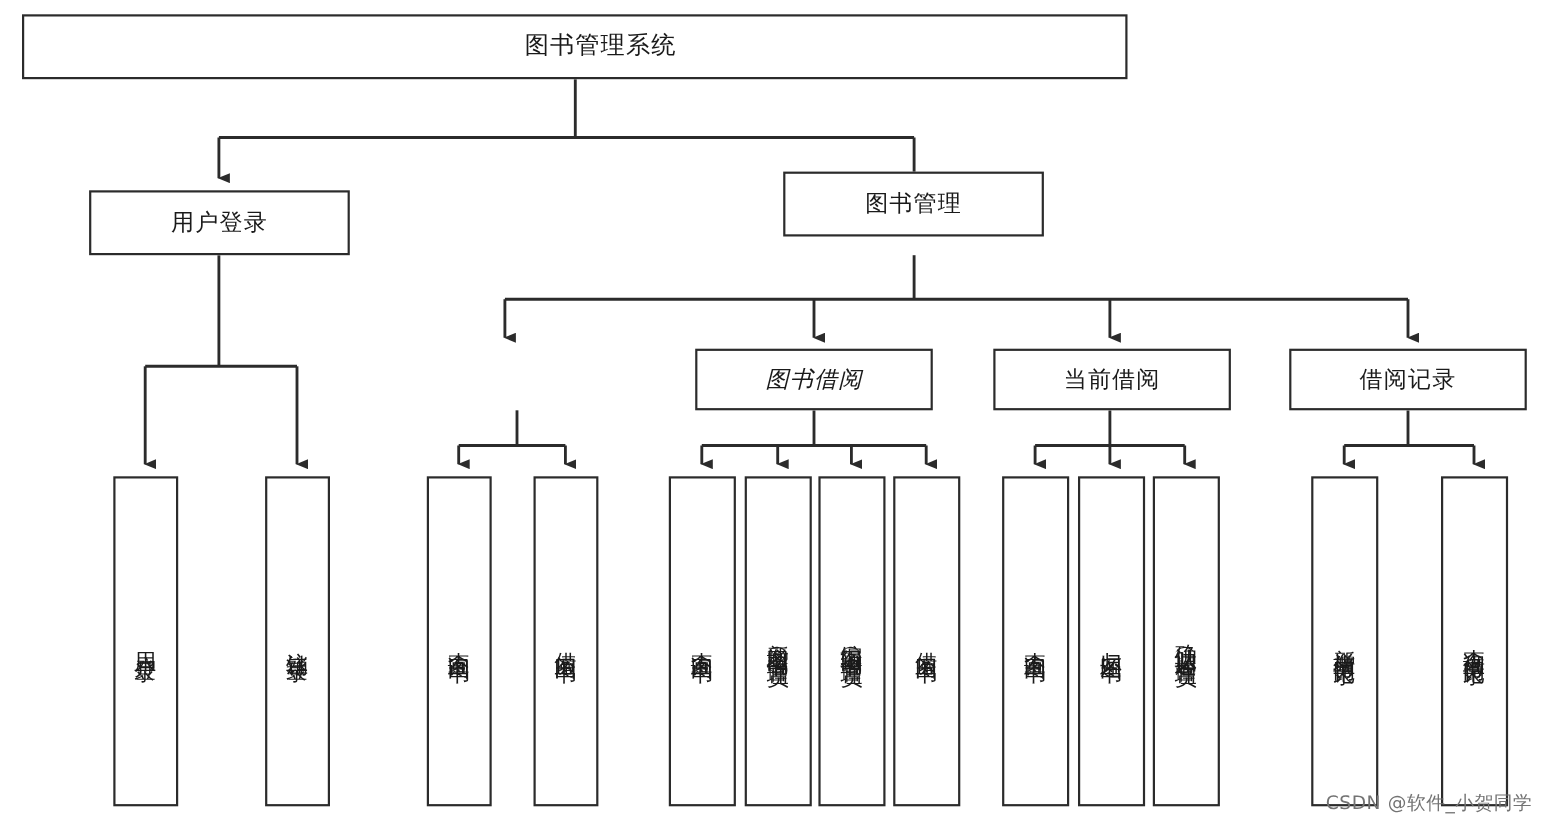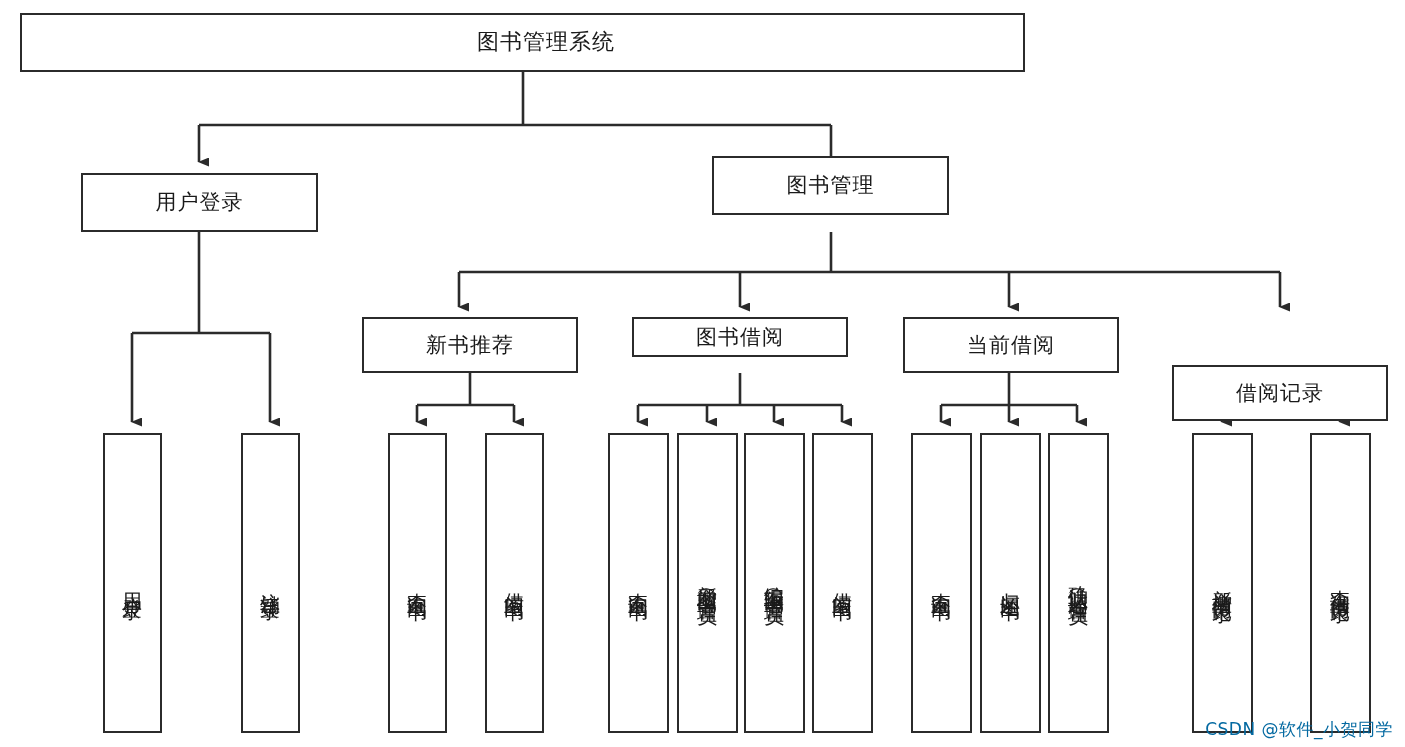--- a/index.html
+++ b/index.html
@@ -63,21 +63,21 @@
     font-size: 20px;
     letter-spacing: 3px;
     line-height: 1;
     white-space: nowrap;
   }
   .watermark {
     position: absolute;
     right: 12px;
     bottom: 6px;
     font-size: 17px;
-    color: #0369a1;
+    color: #737373;
     letter-spacing: 0.5px;
     white-space: nowrap;
     user-select: none;
   }
 </style>
 </head>
 <body>
 
 <div id="diagram-root">
 
@@ -135,30 +135,27 @@
     <span class="node-label">图书管理系统</span>
   </div>
 
   <div class="node horiz" style="left:81px; top:173px; width:237px; height:59px;">
     <span class="node-label">用户登录</span>
   </div>
   <div class="node horiz" style="left:712px; top:156px; width:237px; height:59px;">
     <span class="node-label">图书管理</span>
   </div>
 
-  <div class="node horiz" style="left:362px; top:317px; width:216px; height:56px;">
-    <span class="node-label">新书推荐</span>
-  </div>
-  <div class="node horiz" style="left:632px; top:317px; width:216px; height:40px;">
+  <div class="node horiz" style="left:632px; top:317px; width:216px; height:56px;font-style:italic;">
     <span class="node-label">图书借阅</span>
   </div>
   <div class="node horiz" style="left:903px; top:317px; width:216px; height:56px;">
     <span class="node-label">当前借阅</span>
   </div>
-  <div class="node horiz" style="left:1172px; top:317px; width:216px; height:56px;margin-top:48px;">
+  <div class="node horiz" style="left:1172px; top:317px; width:216px; height:56px;">
     <span class="node-label">借阅记录</span>
   </div>
 
   <div class="node leaf" style="left:103px; top:433px; width:59px; height:300px;">
     <span class="node-label">用户登录</span>
   </div>
   <div class="node leaf" style="left:241px; top:433px; width:59px; height:300px;">
     <span class="node-label">注销登录</span>
   </div>
 

